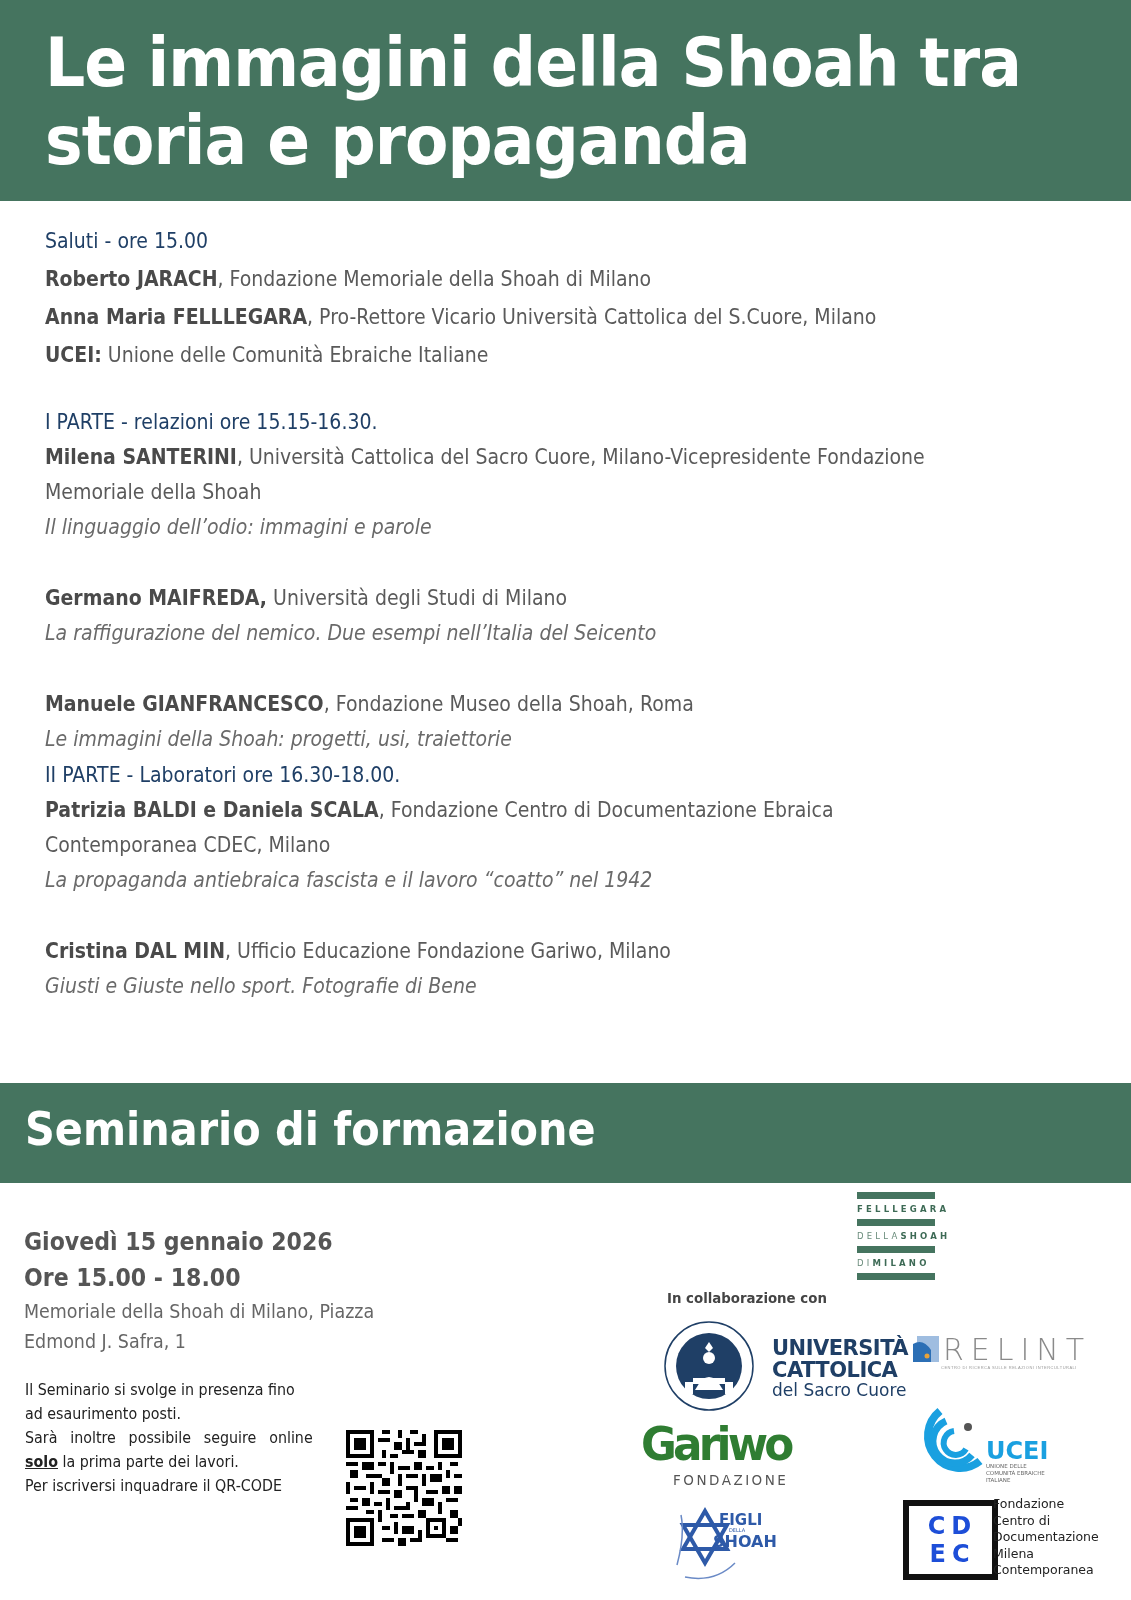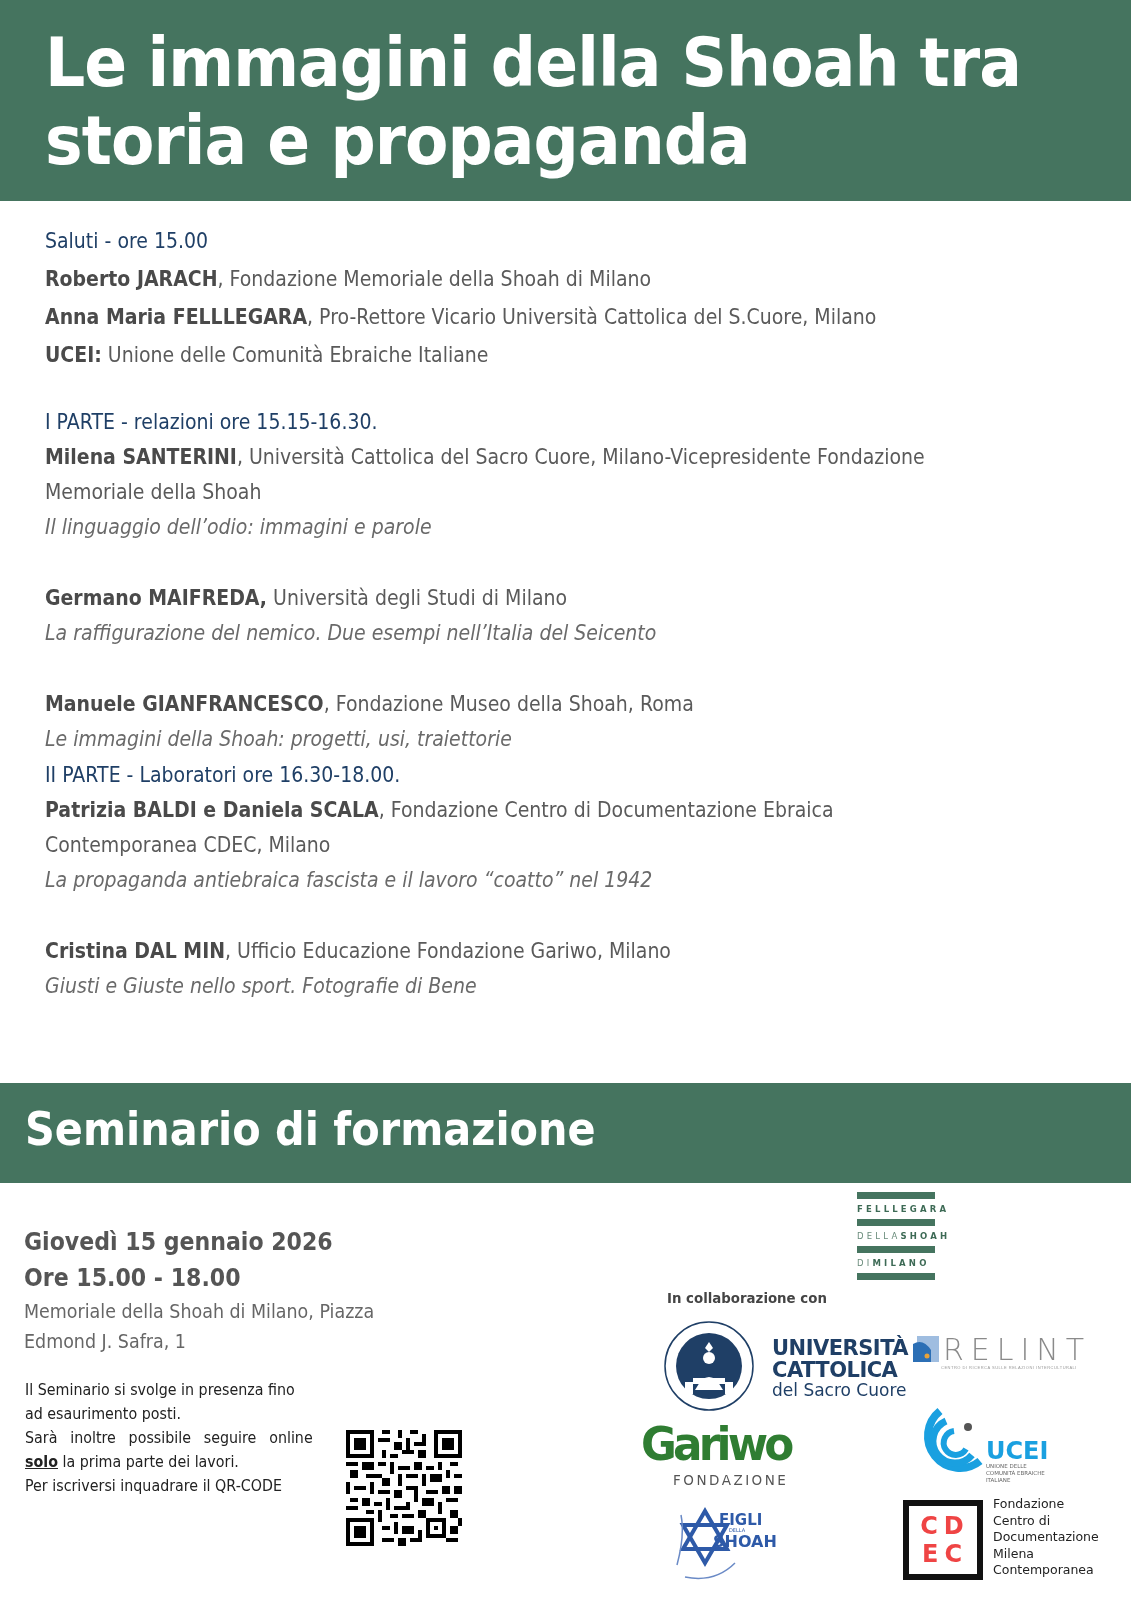--- a/index.html
+++ b/index.html
@@ -90,22 +90,22 @@
   .gariwo .name {
     font-family: "DejaVu Sans", sans-serif; font-weight: bold; font-size: 46px; color: #2f7d32;
     letter-spacing: -4px; line-height: 48px; transform: scaleX(0.95); transform-origin: left;
   }
   .gariwo .sub { font-family: "DejaVu Sans", sans-serif; font-size: 13.5px; letter-spacing: 2.5px; color: #555; margin-left: 32px; margin-top: 4px; }
 
   .ucei { left: 910px; top: 1405px; }
   .figli { left: 675px; top: 1505px; }
   .cdec { left: 903px; top: 1500px; }
   .cdec-box {
-    position: absolute; left: 0; top: 0; width: 80px; height: 80px; border: 6px solid #111;
-    font-family: "DejaVu Sans", sans-serif; font-weight: bold; font-size: 24px; color: #ef4444;
+    position: absolute; left: 0; top: 0; width: 95px; height: 80px; border: 6px solid #111;
+    font-family: "DejaVu Sans", sans-serif; font-weight: bold; font-size: 24px; color: #1d4ed8;
     line-height: 28px; text-align: center; padding-top: 6px; letter-spacing: 6px; padding-left: 4px;
   }
   .cdec-text {
     position: absolute; left: 90px; top: -4px; font-family: "DejaVu Sans", sans-serif;
     font-size: 12.5px; line-height: 16.5px; color: #222; white-space: nowrap;
   }
 </style>
 </head>
 <body>
 

